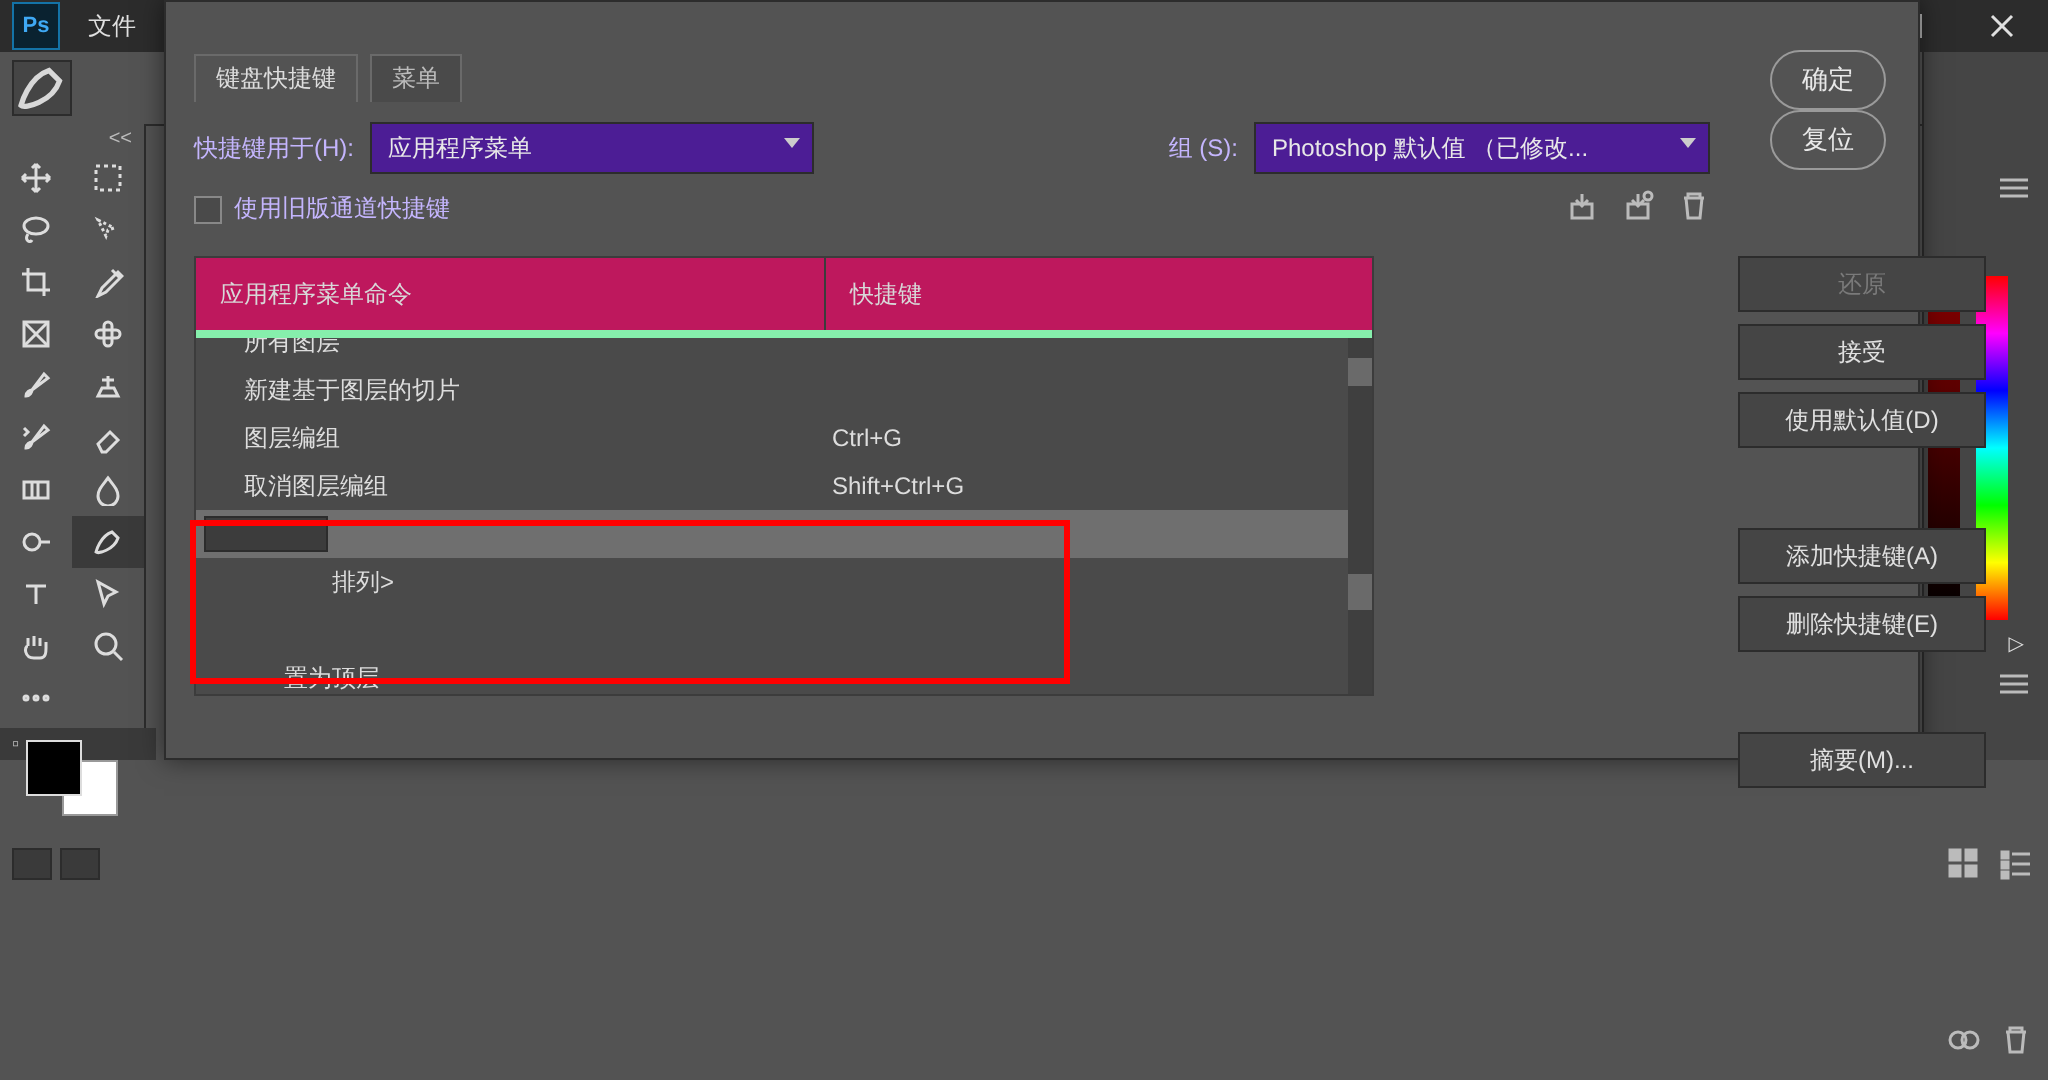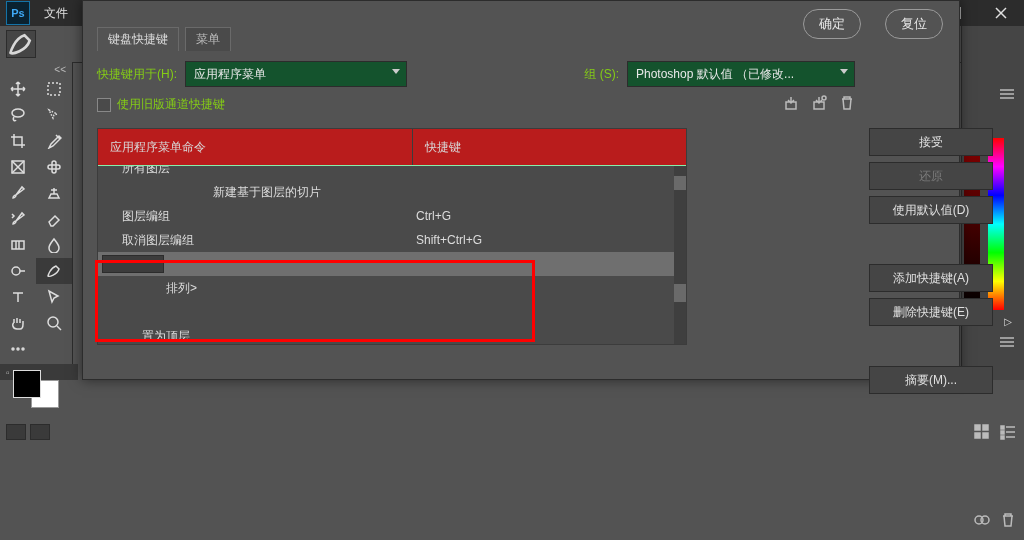--- a/index.html
+++ b/index.html
@@ -36,39 +36,39 @@
 .cs{width:16px;height:172px}
 .cs.black{background:linear-gradient(#880000,#000)}
 .cs.hue{background:linear-gradient(#ff0000,#ff00ff,#0000ff,#00ffff,#00ff00,#ffff00,#ff0000)}
 .cs-tri{position:absolute;right:12px;top:290px;color:#ddd;font-size:10px}
 .rp-icons{position:absolute;right:8px;display:flex;gap:10px}
 .rp-icons svg,.rp-icons .ri{width:16px;height:16px;color:#bbb}
 .rp-ham{position:absolute;right:10px}
 .rp-ham svg{width:14px;height:12px;color:#bbb}
 
 .dialog{position:absolute;left:82px;top:0;right:64px;bottom:0;background:#535353;border:1px solid #2c2c2c;box-shadow:0 0 12px rgba(0,0,0,.5)}
-.dlg-btns{position:absolute;right:16px;top:8px;display:flex;flex-direction:row;gap:24px}
+.dlg-btns{position:absolute;right:16px;top:24px;display:flex;flex-direction:column;gap:0}
 .round-btn{border:1px solid #9a9a9a;border-radius:16px;color:#e8e8e8;background:transparent;width:56px;height:28px;display:flex;align-items:center;justify-content:center;font-size:13px;cursor:pointer}
 
 .dlg-body{position:absolute;left:14px;top:26px;right:104px;bottom:10px}
 .tabs{display:flex;height:24px}
 .tab{padding:3px 10px;background:#535353;border:1px solid #6a6a6a;border-bottom:none;color:#ddd;font-size:12px}
 .tab+.tab{margin-left:6px}
 .tab.inactive{background:#4a4a4a;color:#bbb}
 .form-row{display:flex;align-items:center;margin-top:10px;gap:8px}
-.lbl{color:#84cc16}
-.dd{background:#14532d;border:1px solid #2c2c2c;color:#e8e8e8;padding:2px 22px 2px 8px;height:20px;display:flex;align-items:center;position:relative;min-width:180px}
+.lbl{color:#c4b5fd}
+.dd{background:#4c1d95;border:1px solid #2c2c2c;color:#e8e8e8;padding:2px 22px 2px 8px;height:20px;display:flex;align-items:center;position:relative;min-width:180px}
 .dd .car{position:absolute;right:6px;top:7px;border-left:4px solid transparent;border-right:4px solid transparent;border-top:5px solid #ccc}
 .check-row{display:flex;align-items:center;margin-top:8px;gap:6px}
 .cbx{width:12px;height:12px;border:1px solid #888;background:#4a4a4a}
 .row-icons{margin-left:auto;display:flex;gap:12px}
 .row-icons svg{width:16px;height:16px;color:#bbb}
 
 .table-wrap{margin-top:14px;border:1px solid #3c3c3c}
-.thead{display:flex;background:#b91c1c;border-bottom:1px solid #86efac;height:36px}
+.thead{display:flex;background:#be185d;border-bottom:4px solid #86efac;height:36px}
 .th{display:flex;align-items:center;padding:0 12px;color:#d8d8d8}
 .th.cmd{width:290px;border-right:1px solid #3c3c3c}
 .th.sc{flex:1}
 .tbody{height:178px;overflow:hidden;position:relative;background:#4a4a4a}
 .trow{display:flex;height:24px;align-items:center;font-size:12px}
 .trow .c1{width:290px;padding-left:24px;color:#ddd}
 .trow .c1.ind2{padding-left:44px}
 .trow .c2{flex:1;padding-left:4px;color:#ddd}
 .trow.sel{background:#6f6f6f}
 .trow.sel .inp{width:60px;height:16px;background:#3c3c3c;border:1px solid #2c2c2c}
@@ -351,21 +351,21 @@
           </div>
           <div class="tbody" id="tbody">
             <div class="scroll-trk">
               <div class="scroll-th" style="top:10px"></div>
               <div class="scroll-th" style="top:118px;height:18px"></div>
             </div>
           <div class="trow" style="position: absolute; left: 0px; right: 12px; top: -10px; justify-content: flex-end;">
                 <div class="c1">所有图层</div>
                 <div class="c2"></div>
               </div>
-              <div class="trow" style="position: absolute; left: 0px; right: 12px; top: 14px; text-align: center;">
+              <div class="trow" style="position: absolute; left: 0px; right: 12px; top: 14px;">
                 <div class="c1">新建基于图层的切片</div>
                 <div class="c2"></div>
               </div>
               <div class="trow" style="position: absolute; left: 0px; right: 12px; top: 38px;">
                 <div class="c1">图层编组</div>
                 <div class="c2">Ctrl+G</div>
               </div>
               <div class="trow" style="position: absolute; left: 0px; right: 12px; top: 62px;">
                 <div class="c1">取消图层编组</div>
                 <div class="c2">Shift+Ctrl+G</div>
@@ -381,22 +381,22 @@
               </div>
               <div class="trow" style="position: absolute; left: 0px; right: 12px; top: 158px;">
                 <div class="c1 ind2">置为顶层</div>
               </div>
             </div>
         </div>
 
         <div class="redbox" style="left:-2px;top:132px;width:434px;height:76px"></div>
 
         <div class="side-btns" style="top:0;right:-138px">
+          <div class="flat-btn dis">还原</div>
           <div class="flat-btn">接受</div>
-          <div class="flat-btn dis">还原</div>
           <div class="flat-btn">使用默认值(D)</div>
           <div class="gap"></div>
           <div class="flat-btn">添加快捷键(A)</div>
           <div class="flat-btn">删除快捷键(E)</div>
           <div class="gap"></div>
           <div class="flat-btn">摘要(M)...</div>
         </div>
       </div>
 
     </div>

